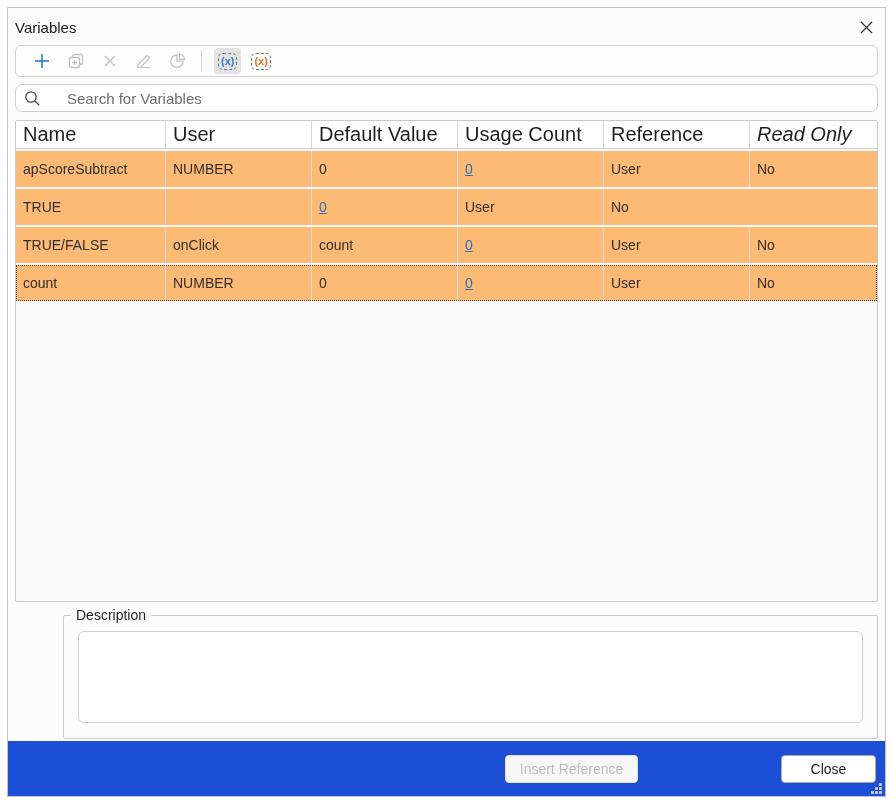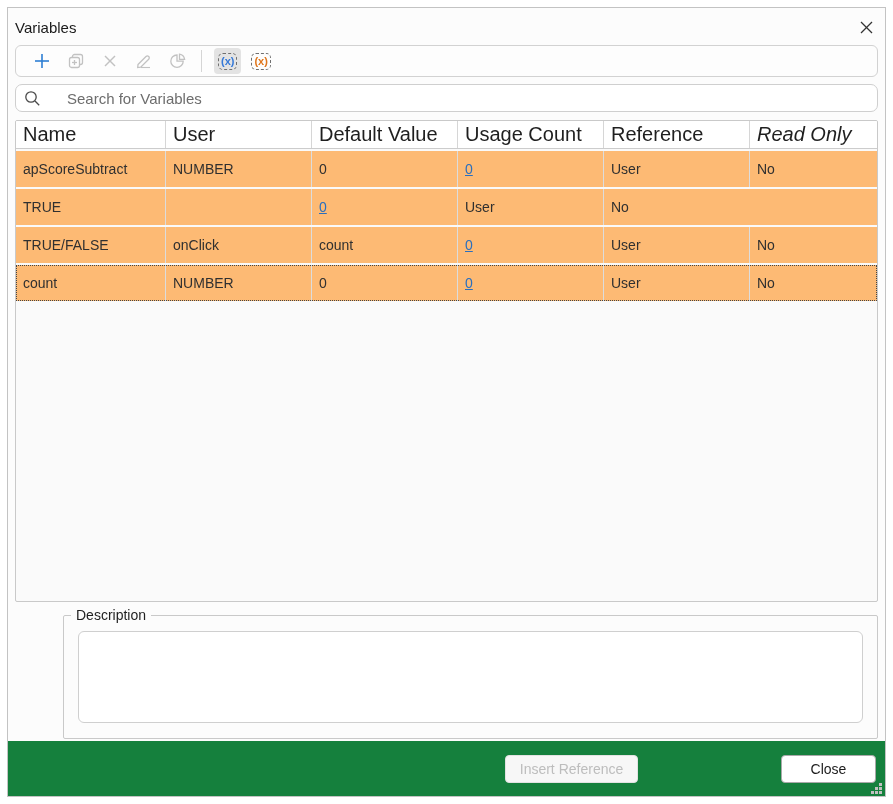--- a/index.html
+++ b/index.html
@@ -61,21 +61,21 @@
     height: 132px; border: 1px solid #c9c9c9; border-radius: 2px; padding: 0; margin-left: 48px; }
   fieldset.description legend { font-size: 14px; color: #1f1f1f; margin-left: 7px;
     padding: 0 5px; }
   .desc-textarea { display: block; width: calc(100% - 28px); margin: 8px 14px 0 14px;
     height: 92px; border: 1px solid #cfcfcf; border-radius: 6px; background: #fff;
     resize: none; font-family: "Liberation Sans", sans-serif; font-size: 14px;
     outline: none; padding: 6px; }
 
   
   .footer { position: absolute; left: 0; right: 0; bottom: 0; height: 55px;
-    background: #15803d; }
+    background: #1d4ed8; }
   .btn { position: absolute; height: 28px; border-radius: 4px; font-size: 14px;
     font-family: "Liberation Sans", sans-serif; display: flex; align-items: center;
     justify-content: center; cursor: pointer; }
   .btn-insert { right: 247px; top: 14px; width: 133px; background: #f7f7f7;
     border: 1px solid #e2e2e2; color: #bdbdbd; cursor: default; }
   .btn-close { right: 9px; top: 14px; width: 95px; background: #ffffff;
     border: 1px solid #a9a9a9; color: #1c1c1c; }
 
   .resize-grip { position: absolute; right: 2px; bottom: 2px; width: 13px;
     height: 13px; cursor: nwse-resize; }

